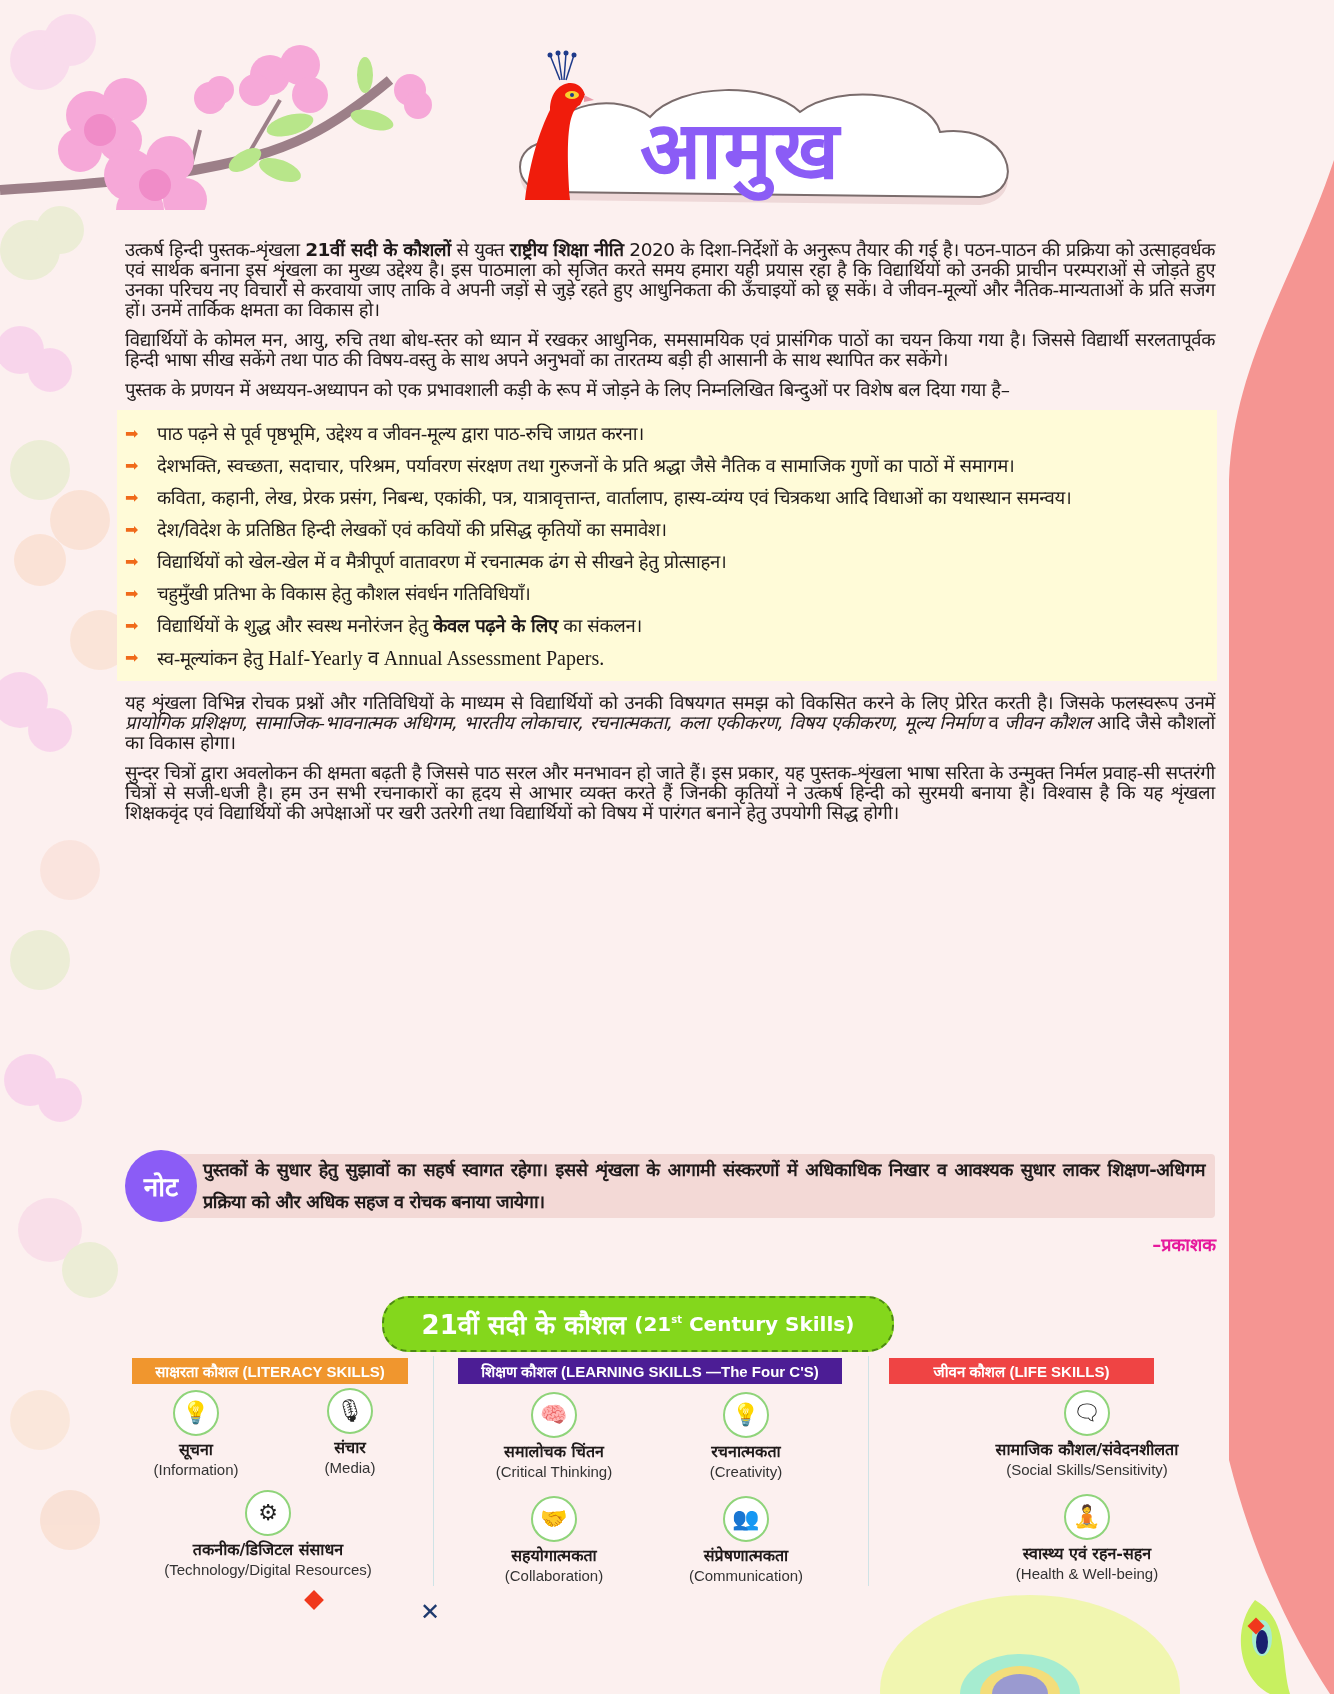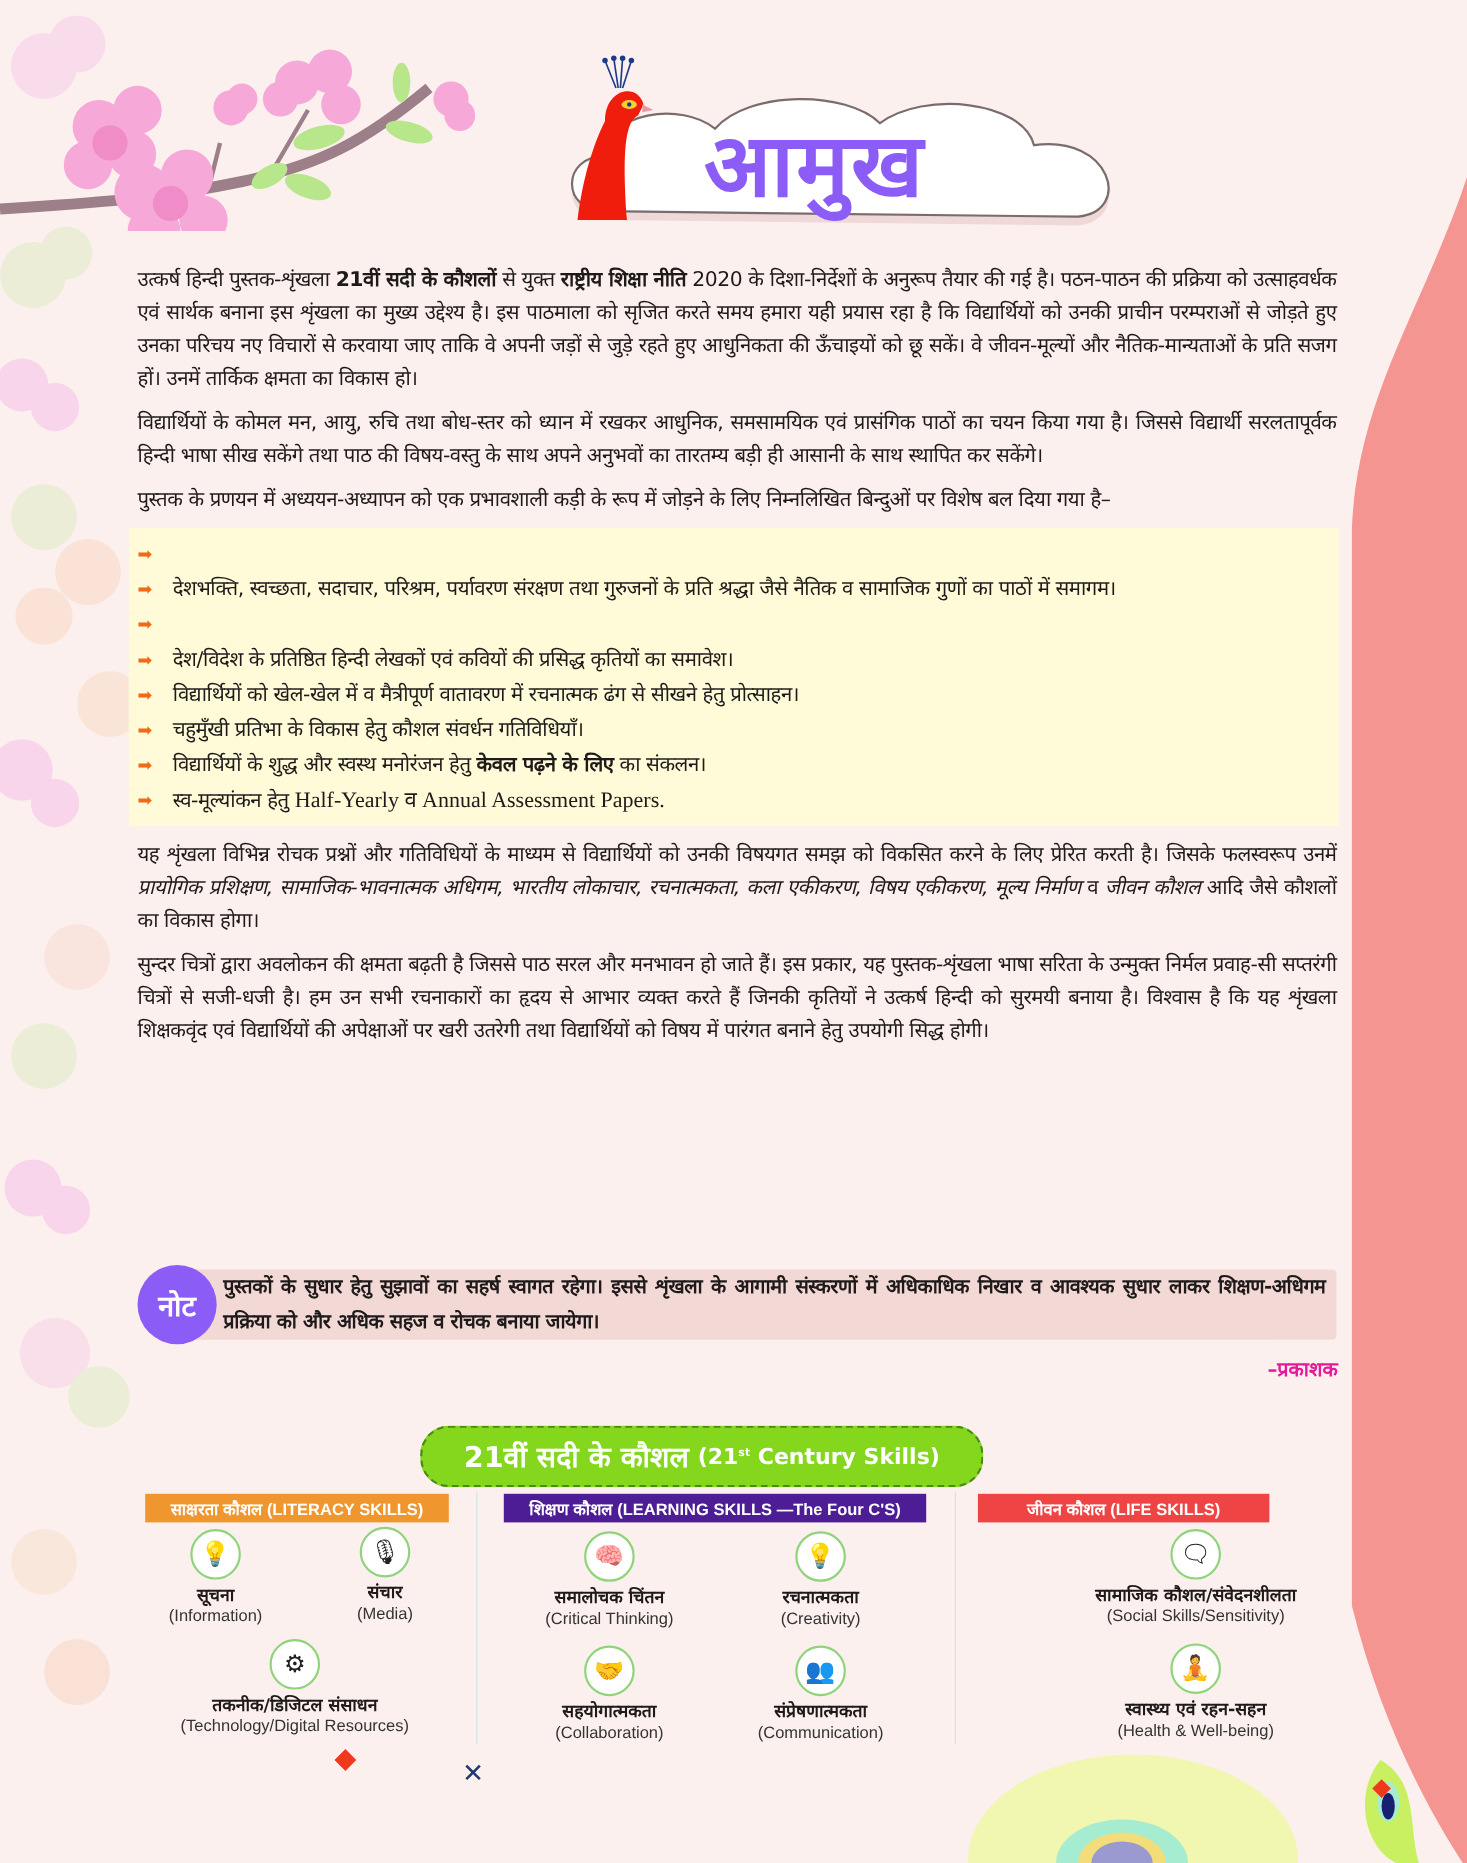--- a/index.html
+++ b/index.html
@@ -17,21 +17,21 @@
   .branch { position:absolute; left:0; top:20px; width:440px; height:190px; }
   .title-cloud { position:absolute; left:510px; top:80px; width:510px; height:150px; }
   .title-text {
     position:absolute; left:640px; top:92px; font-size:80px; font-weight:bold;
     color:#8b5cf6; font-family:"DejaVu Sans", sans-serif; letter-spacing:2px;
   }
   .peacock { position:absolute; left:520px; top:50px; width:90px; height:160px; }
 
   .content { position:absolute; left:125px; top:240px; width:1090px; }
   .para {
-    font-size:18.5px; line-height:30px; text-align:justify; margin-bottom:10px;
+    font-size:18.5px; line-height:20px; text-align:justify; margin-bottom:10px;
     font-family:"DejaVu Sans", sans-serif; letter-spacing:-0.4px;
   }
   .para b { font-weight:bold; }
   .para i { font-style:italic; }
 
   .bullets {
     background:#fffbd8; margin:10px 0 12px -8px; padding:8px 8px 6px 8px;
     width:1100px;
   }
   .bullet { display:flex; align-items:flex-start; font-size:18.5px; line-height:32px;
@@ -183,27 +183,29 @@
 <div class="content">
   <p class="para">
     <span>उत्कर्ष हिन्दी पुस्तक-शृंखला </span><b>21वीं सदी के कौशलों</b><span> से युक्त </span><b>राष्ट्रीय शिक्षा नीति</b><span> 2020 के दिशा-निर्देशों के अनुरूप तैयार की गई है। पठन-पाठन की प्रक्रिया को उत्साहवर्धक एवं सार्थक बनाना इस शृंखला का मुख्य उद्देश्य है। इस पाठमाला को सृजित करते समय हमारा यही प्रयास रहा है कि विद्यार्थियों को उनकी प्राचीन परम्पराओं से जोड़ते हुए उनका परिचय नए विचारों से करवाया जाए ताकि वे अपनी जड़ों से जुड़े रहते हुए आधुनिकता की ऊँचाइयों को छू सकें। वे जीवन-मूल्यों और नैतिक-मान्यताओं के प्रति सजग हों। उनमें तार्किक क्षमता का विकास हो।</span>
   </p>
   <p class="para">विद्यार्थियों के कोमल मन, आयु, रुचि तथा बोध-स्तर को ध्यान में रखकर आधुनिक, समसामयिक एवं प्रासंगिक पाठों का चयन किया गया है। जिससे विद्यार्थी सरलतापूर्वक हिन्दी भाषा सीख सकेंगे तथा पाठ की विषय-वस्तु के साथ अपने अनुभवों का तारतम्य बड़ी ही आसानी के साथ स्थापित कर सकेंगे।</p>
   <p class="para">पुस्तक के प्रणयन में अध्ययन-अध्यापन को एक प्रभावशाली कड़ी के रूप में जोड़ने के लिए निम्नलिखित बिन्दुओं पर विशेष बल दिया गया है–</p>
 
   <div class="bullets">
     <div class="bullet">
         <span class="arrow">➡</span>
+        <span class="btxt">पाठ पढ़ने से पूर्व पृष्ठभूमि, उद्देश्य व जीवन-मूल्य द्वारा पाठ-रुचि जाग्रत करना।</span>
       </div>
     <div class="bullet">
         <span class="arrow">➡</span>
         <span class="btxt">देशभक्ति, स्वच्छता, सदाचार, परिश्रम, पर्यावरण संरक्षण तथा गुरुजनों के प्रति श्रद्धा जैसे नैतिक व सामाजिक गुणों का पाठों में समागम।</span>
       </div>
     <div class="bullet">
         <span class="arrow">➡</span>
+        <span class="btxt">कविता, कहानी, लेख, प्रेरक प्रसंग, निबन्ध, एकांकी, पत्र, यात्रावृत्तान्त, वार्तालाप, हास्य-व्यंग्य एवं चित्रकथा आदि विधाओं का यथास्थान समन्वय।</span>
       </div>
     <div class="bullet">
         <span class="arrow">➡</span>
         <span class="btxt">देश/विदेश के प्रतिष्ठित हिन्दी लेखकों एवं कवियों की प्रसिद्ध कृतियों का समावेश।</span>
       </div>
     <div class="bullet">
         <span class="arrow">➡</span>
         <span class="btxt">विद्यार्थियों को खेल-खेल में व मैत्रीपूर्ण वातावरण में रचनात्मक ढंग से सीखने हेतु प्रोत्साहन।</span>
       </div>
     <div class="bullet">

